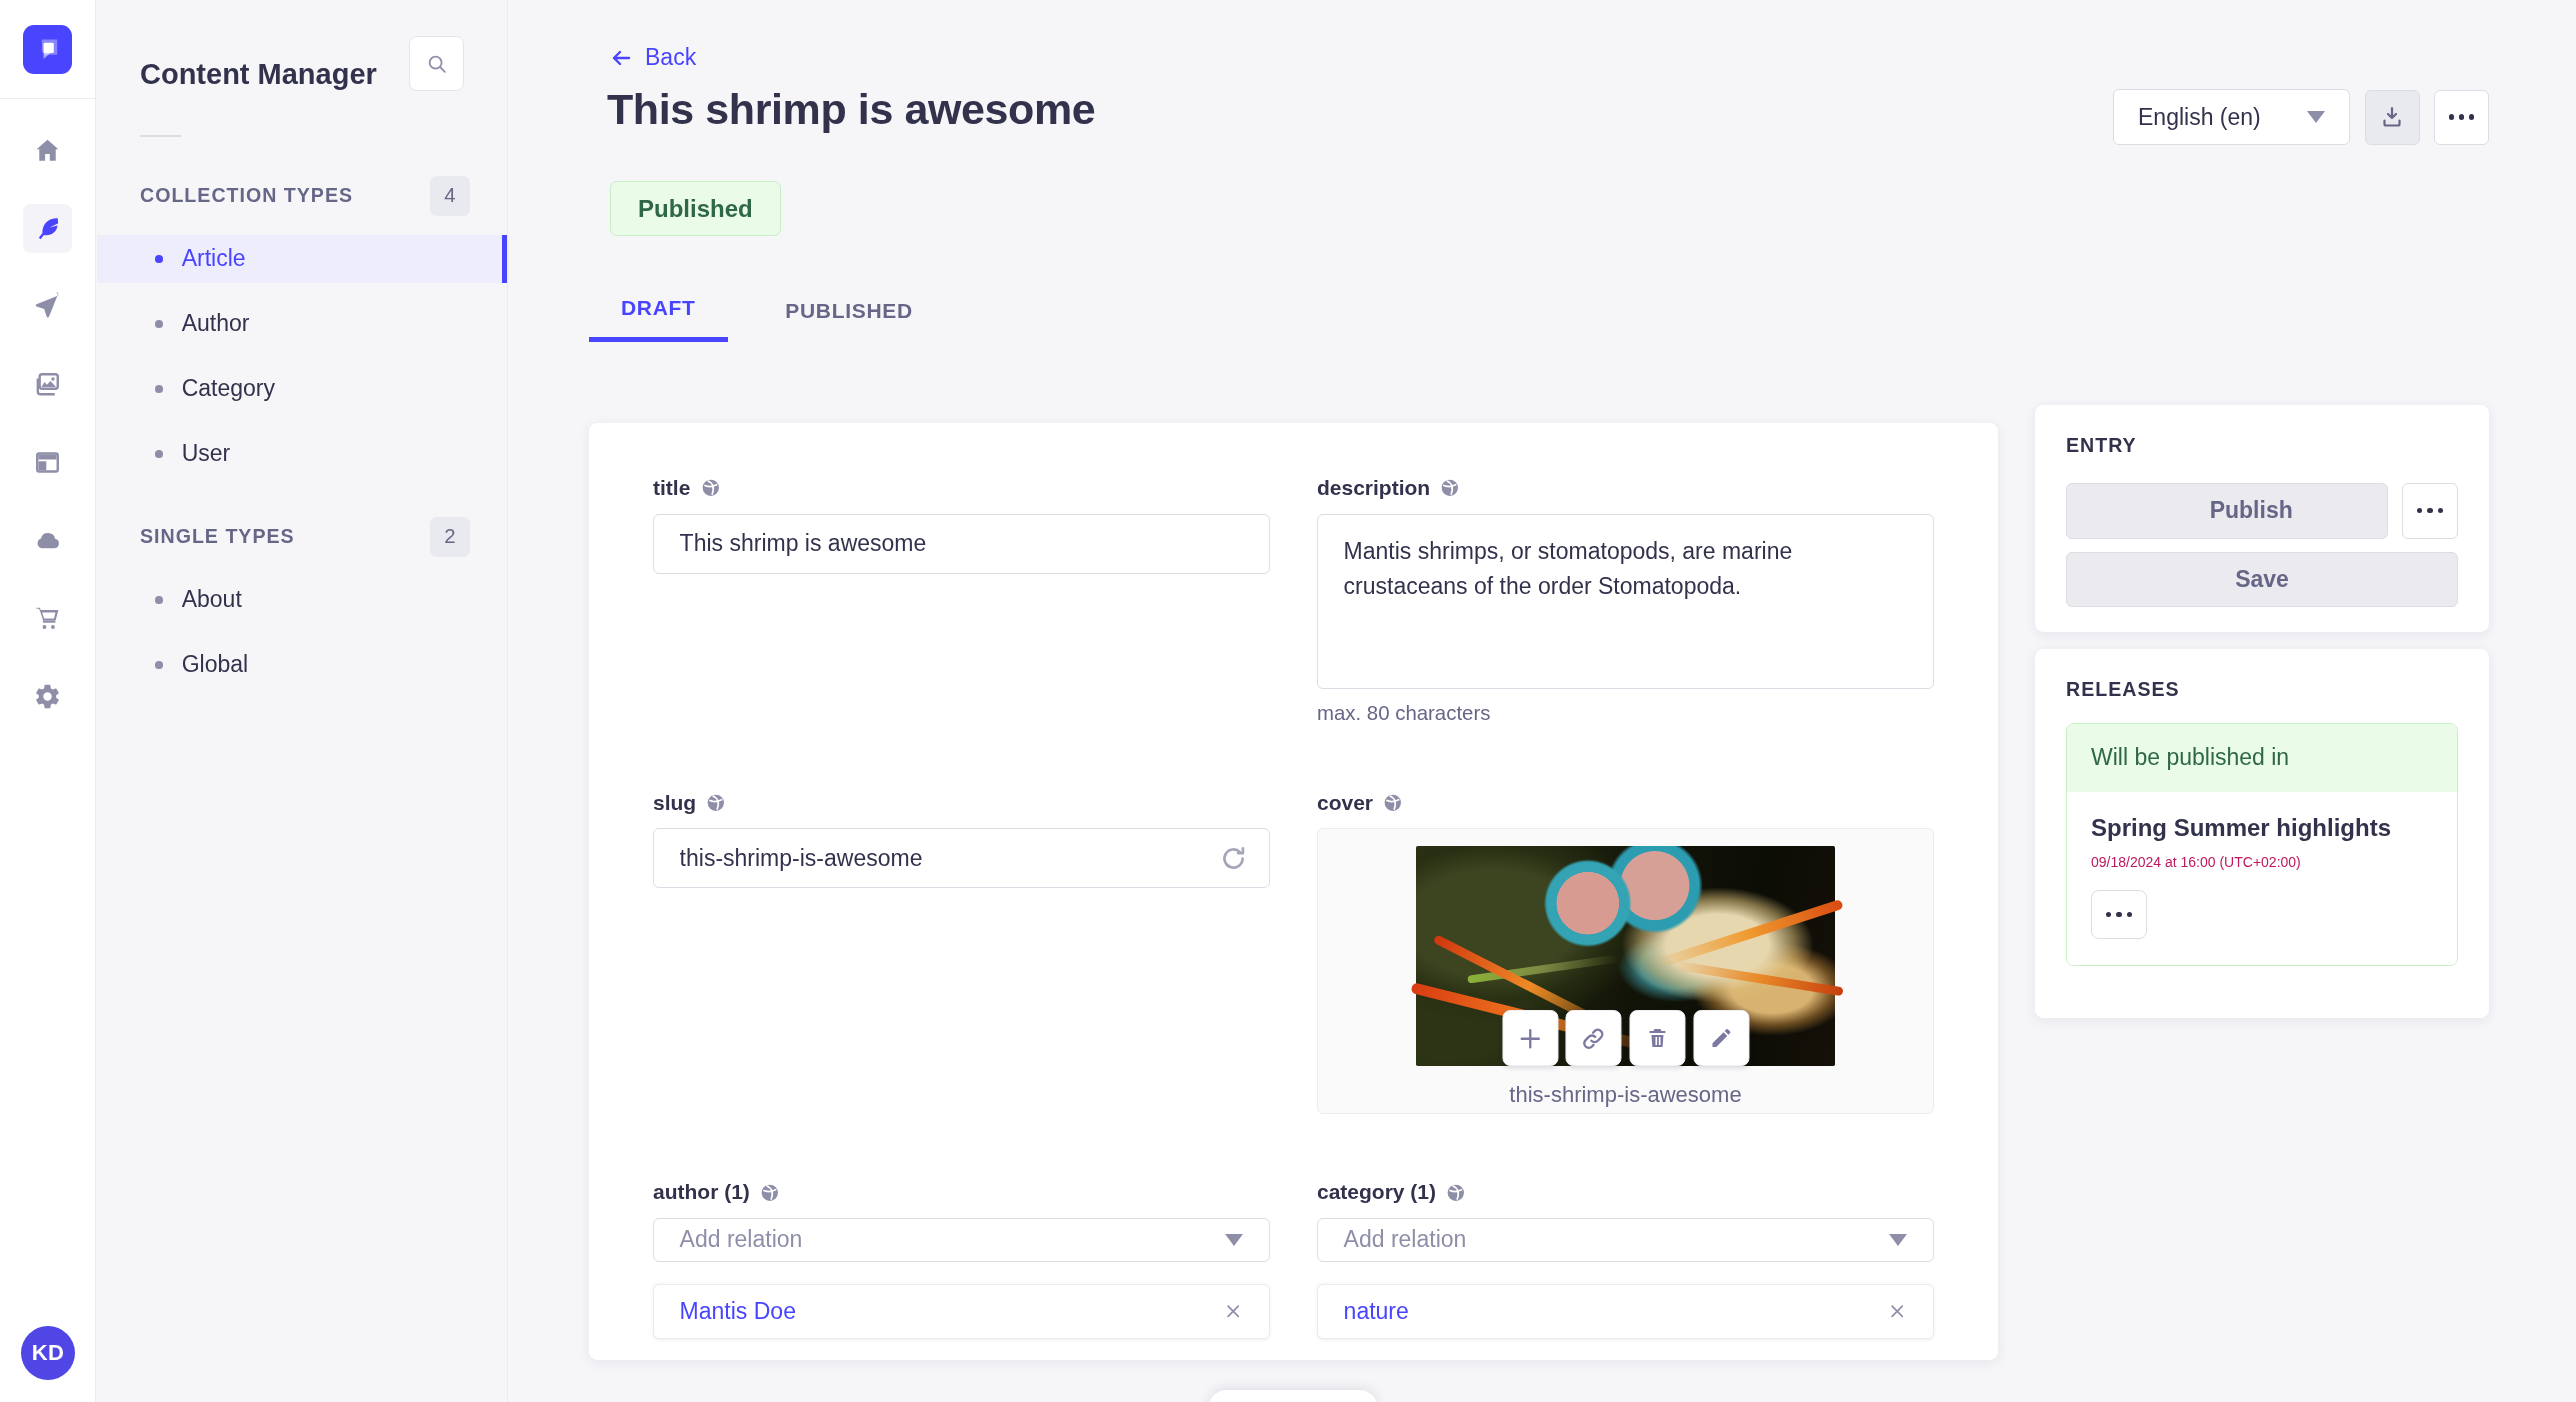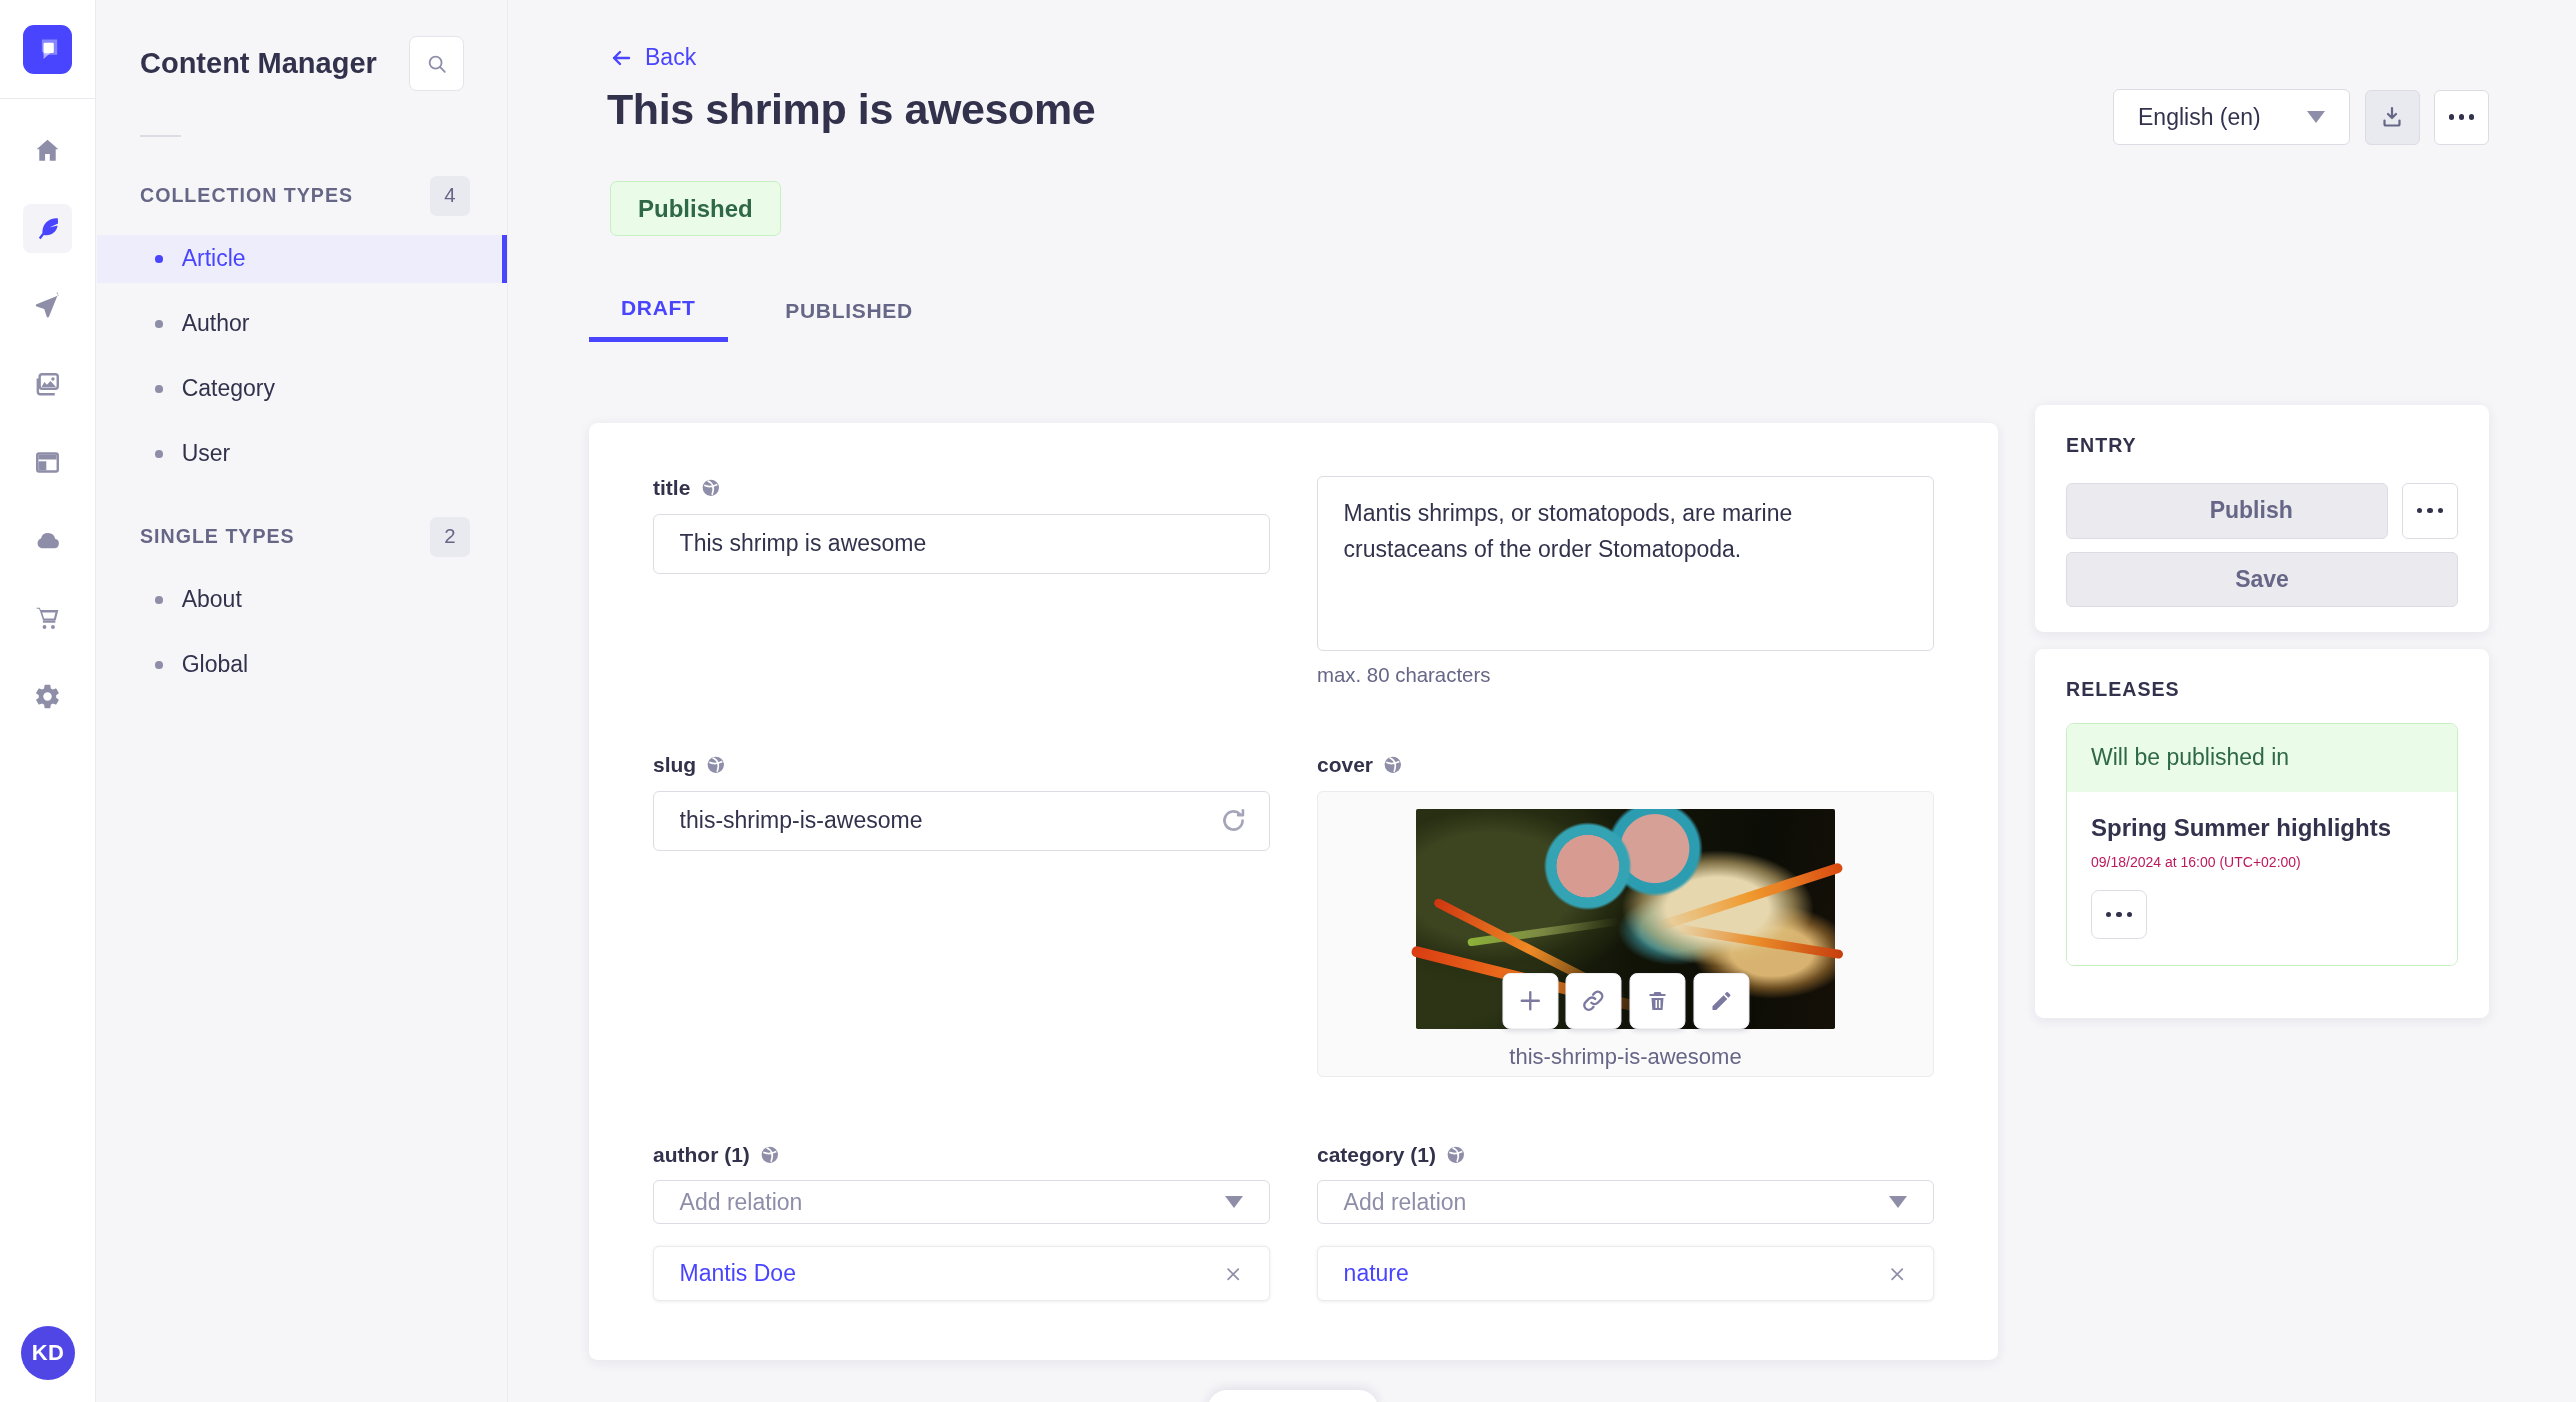--- a/index.html
+++ b/index.html
@@ -17,21 +17,21 @@
   .rail-logo-wrap { height:99px; border-bottom:0.9px solid #eaeaef; display:flex; align-items:center; justify-content:center; }
   .logo { width:49px; height:49px; border-radius:11px; background:#4945ff; display:flex; align-items:center; justify-content:center; }
   .rail-icons { display:flex; flex-direction:column; align-items:center; gap:29px; padding-top:27px; }
   .rail-btn { width:49px; height:49px; border-radius:7.7px; display:flex; align-items:center; justify-content:center; }
   .rail-btn svg { width:29px; height:29px; }
   .rail-btn.active { background:#f4f4f8; }
   .avatar { position:absolute; left:21px; bottom:22px; width:54px; height:54px; border-radius:50%; background:#4f46e5; color:#fff; font-size:22px; font-weight:700; display:flex; align-items:center; justify-content:center; letter-spacing:0.4px; }
 
   
   .subnav { position:absolute; left:97px; top:0; width:411px; height:100%; background:#f6f6f9; border-right:0.9px solid #eaeaef; z-index:4; }
-  .subnav-header { display:flex; align-items:center; justify-content:space-between; padding:36px 43px 0 43px; }
+  .subnav-header { display:flex; align-items:flex-end; justify-content:space-between; padding:36px 43px 0 43px; }
   .subnav-title { font-size:29px; font-weight:700; color:#32324d; }
   .search-btn { width:55px; height:55px; background:#fff; border:0.9px solid #e3e3ea; border-radius:7.7px; display:flex; align-items:center; justify-content:center; }
   .subnav-divider { width:41px; height:1.7px; background:#dcdce4; margin:44px 0 0 43px; }
   .subnav-section { margin-top:39px; }
   .section-header { display:flex; align-items:center; justify-content:space-between; padding:0 37px 0 43px; }
   .section-label { font-size:19.6px; font-weight:700; letter-spacing:1px; color:#666687; }
   .count-badge { min-width:40px; height:40px; padding:0 8.5px; background:#e9e9f0; border-radius:6.8px; color:#666687; font-size:20.4px; display:flex; align-items:center; justify-content:center; }
   .subnav-items { margin-top:19px; }
   .subnav-item { height:48px; margin-bottom:17px; display:flex; align-items:center; padding-left:58px; font-size:23px; color:#32324d; position:relative; }
   .subnav-item .dot { width:7.7px; height:7.7px; border-radius:50%; background:#8e8ea9; margin-right:19px; }
@@ -292,20 +292,29 @@
             <svg width="19.6" height="19.6" viewBox="0 0 24 24">
                 <circle cx="12" cy="12" r="10" fill="#8e8ea9"></circle>
                 <path d="M8 3.5c6 2.5 9 8 5.5 17M4 9c4 2 10 2 16-1" fill="none" stroke="#ffffff" stroke-width="2"></path>
               </svg>
           </span>
         </div>
         <input class="text-input" value="This shrimp is awesome" style="">
       </div>
 
       <div class="field">
+        <div class="field-label">
+          <span>description</span>
+          <span>
+            <svg width="19.6" height="19.6" viewBox="0 0 24 24">
+                <circle cx="12" cy="12" r="10" fill="#8e8ea9"></circle>
+                <path d="M8 3.5c6 2.5 9 8 5.5 17M4 9c4 2 10 2 16-1" fill="none" stroke="#ffffff" stroke-width="2"></path>
+              </svg>
+          </span>
+        </div>
         <textarea class="textarea" style="">Mantis shrimps, or stomatopods, are marine crustaceans of the order Stomatopoda.</textarea>
         <div class="helper">max. 80 characters</div>
       </div>
 
       <div class="field">
         <div class="field-label">
           <span>slug</span>
           <span>
             <svg width="19.6" height="19.6" viewBox="0 0 24 24">
                 <circle cx="12" cy="12" r="10" fill="#8e8ea9"></circle>

